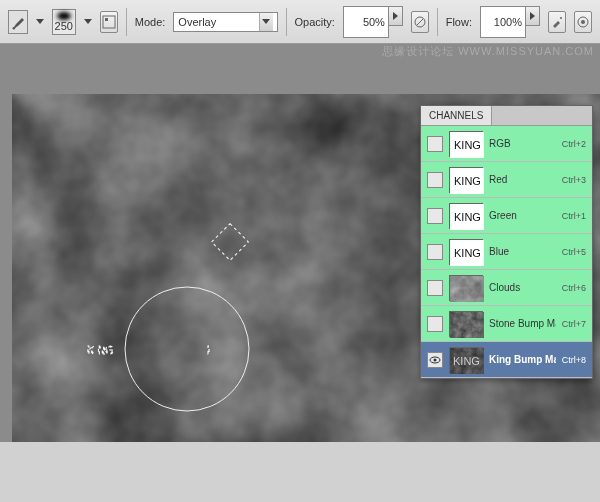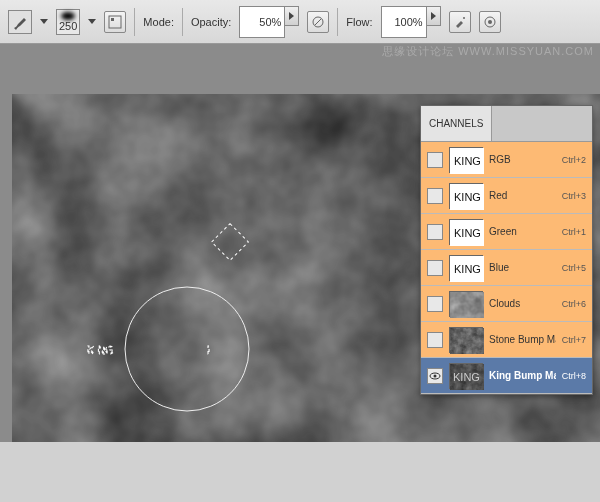--- a/index.html
+++ b/index.html
@@ -13,22 +13,22 @@
 label{color:#333}
 .dropdown{height:20px;border:1px solid #888;background:#fff;display:flex;align-items:center;padding:0 4px;gap:4px}
 .dd-btn{width:14px;height:18px;background:linear-gradient(#f0f0f0,#d0d0d0);border-left:1px solid #aaa;display:flex;align-items:center;justify-content:center}
 .num-input{width:46px;height:32px;border:1px solid #888;background:#fff;display:flex;align-items:center;justify-content:flex-end;padding:0 3px}
 .arrow{width:14px;height:20px;background:linear-gradient(#f0f0f0,#d0d0d0);border:1px solid #888;border-left:none;display:flex;align-items:center;justify-content:center}
 .workspace{position:relative;height:398px;background:#8b8b8b;overflow:hidden}
 .canvas{position:absolute;left:12px;top:50px;width:600px;height:408px;background:#3a3a3a;overflow:hidden}
 .canvas svg{position:absolute;inset:0}
 .panel{position:absolute;right:7px;top:61px;width:173px;background:#d8d8d8;border:1px solid #666;box-shadow:0 2px 6px rgba(0,0,0,.4)}
 .panel-tabs{display:flex;background:#c8c8c8;border-bottom:1px solid #999}
-.tab{padding:12px 8px;font-size:10px;background:#e4e4e4;border-right:1px solid #999}
-.panel-body{background:#fdba74}
+.tab{padding:4px 8px;font-size:10px;background:#e4e4e4;border-right:1px solid #999}
+.panel-body{background:#86efac}
 .ch-row{display:flex;align-items:center;height:36px;padding:0 6px;gap:6px;border-bottom:1px solid #bbb}
 .ch-row.sel{background:#5b7aa8;color:#fff}
 .ch-row.sel .ch-name{color:#fff;font-weight:bold}
 .ch-row.sel .ch-short{color:#fff}
 .eye{width:16px;height:16px;border:1px solid #888;background:#e8e8e8;display:flex;align-items:center;justify-content:center}
 .thumb{width:34px;height:26px;border:1px solid #666}
 .ch-name{flex:1;font-size:10px;white-space:nowrap;overflow:hidden}
 .ch-short{font-size:9px;color:#555}
 .overlay-wm1{position:absolute;right:6px;top:0;font-size:11px;color:#aaa;letter-spacing:1px}
 .overlay-wm2{position:absolute;right:6px;bottom:8px;color:#7aa6c7;font-size:14px}
@@ -52,20 +52,26 @@
   </div>
   <span class="tri"></span>
   <div class="sq-btn">
     <svg width="14" height="14">
         <rect x="1" y="1" width="12" height="12" fill="none" stroke="#666"></rect>
         <rect x="3" y="3" width="3" height="3" fill="#666"></rect>
       </svg>
   </div>
   <div class="sep"></div>
   <label>Mode:</label>
+  <div class="dropdown" style="width:128px">
+    <span style="flex:1">Overlay</span>
+    <div class="dd-btn">
+        <span class="tri"></span>
+      </div>
+  </div>
   <div class="sep"></div>
   <label>Opacity:</label>
   <div style="display:flex">
     <div class="num-input">
         <span>50%</span>
       </div>
     <div class="arrow">
         <span class="tri-r"></span>
       </div>
   </div>

